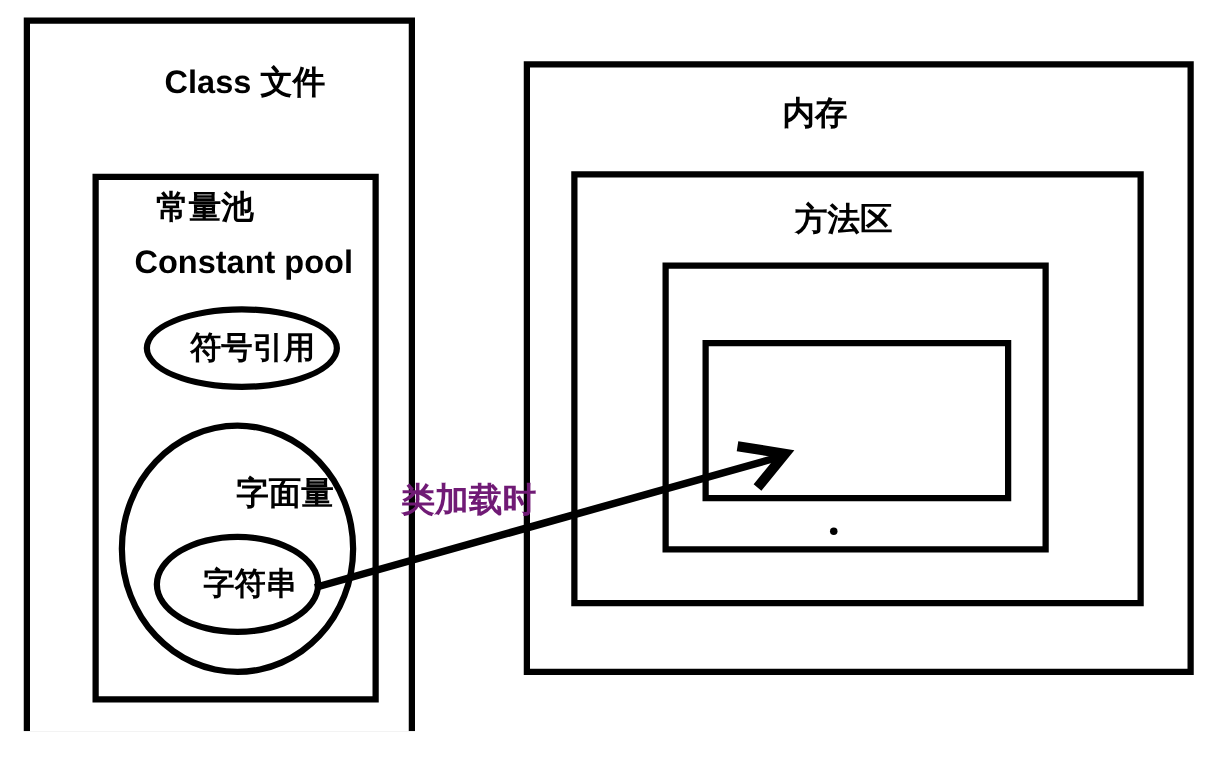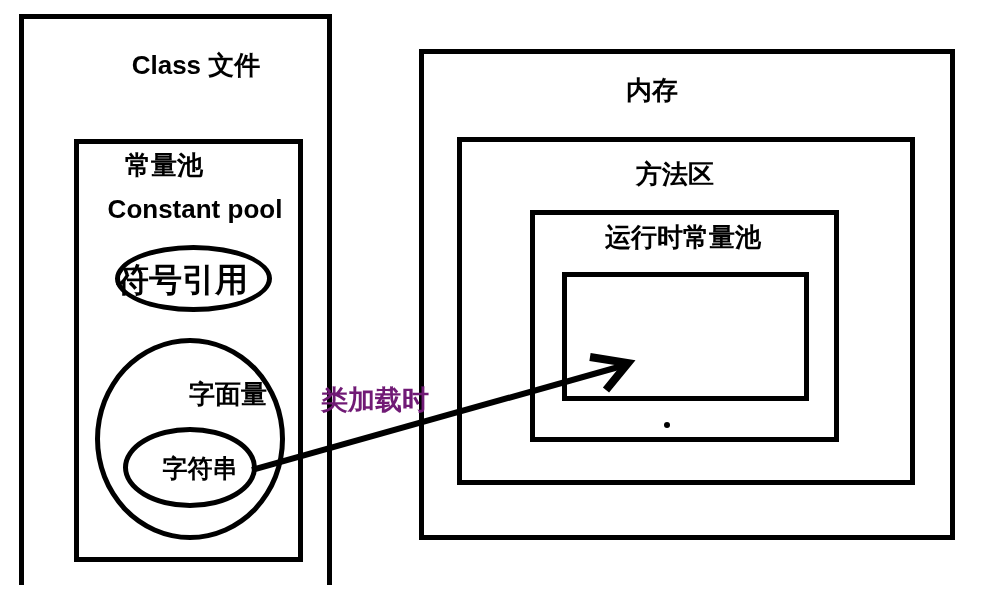--- a/index.html
+++ b/index.html
@@ -39,36 +39,35 @@
 <div class="canvas">
 
   <div class="box" style="left:19px;top:14px;width:313px;height:576px;"></div>
   <div class="lbl" style="left:196px;top:65px;">Class 文件</div>
 
   <div class="box" style="left:74px;top:139px;width:229px;height:423px;"></div>
   <div class="lbl" style="left:164px;top:165px;">常量池</div>
   <div class="lbl" style="left:195px;top:209px;text-align:center;">Constant pool</div>
 
   <div class="ellipse" style="left:115px;top:245px;width:157px;height:67px;"></div>
-  <div class="lbl" style="left:182px;top:279px;font-size:33px;">符号引用</div>
+  <div class="lbl" style="left:202px;top:279px;font-size:25px;">符号引用</div>
 
   <div class="ellipse" style="left:95px;top:338px;width:190px;height:202px;"></div>
   <div class="lbl" style="left:184px;top:394px;margin-left:44px;">字面量</div>
 
   <div class="ellipse" style="left:123px;top:427px;width:134px;height:81px;"></div>
   <div class="lbl" style="left:200px;top:468px;font-size:25px;">字符串</div>
 
   <div class="box" style="left:419px;top:49px;width:536px;height:491px;"></div>
   <div class="lbl" style="left:652px;top:90px;">内存</div>
 
   <div class="box" style="left:457px;top:137px;width:458px;height:348px;"></div>
-  <div class="lbl" style="left:675px;top:175px;font-family:Liberation Serif, serif;">方法区</div>
+  <div class="lbl" style="left:675px;top:175px;">方法区</div>
 
   <div class="box" style="left:530px;top:210px;width:309px;height:232px;"></div>
-  <div class="lbl" style="left:683px;top:237px;">运行时常量池</div>
 
   <div class="box" style="left:562px;top:272px;width:247px;height:129px;"></div>
 
   <div class="dot" style="left:664px;top:422px;"></div>
 
   <svg class="overlay" width="985" height="616" viewBox="0 0 985 616">
     <line x1="252" y1="470" x2="622" y2="366" stroke="#000" stroke-width="6"></line>
     <polyline points="590,357 628,363 606,390" fill="none" stroke="#000" stroke-width="8"></polyline>
   </svg>
 

